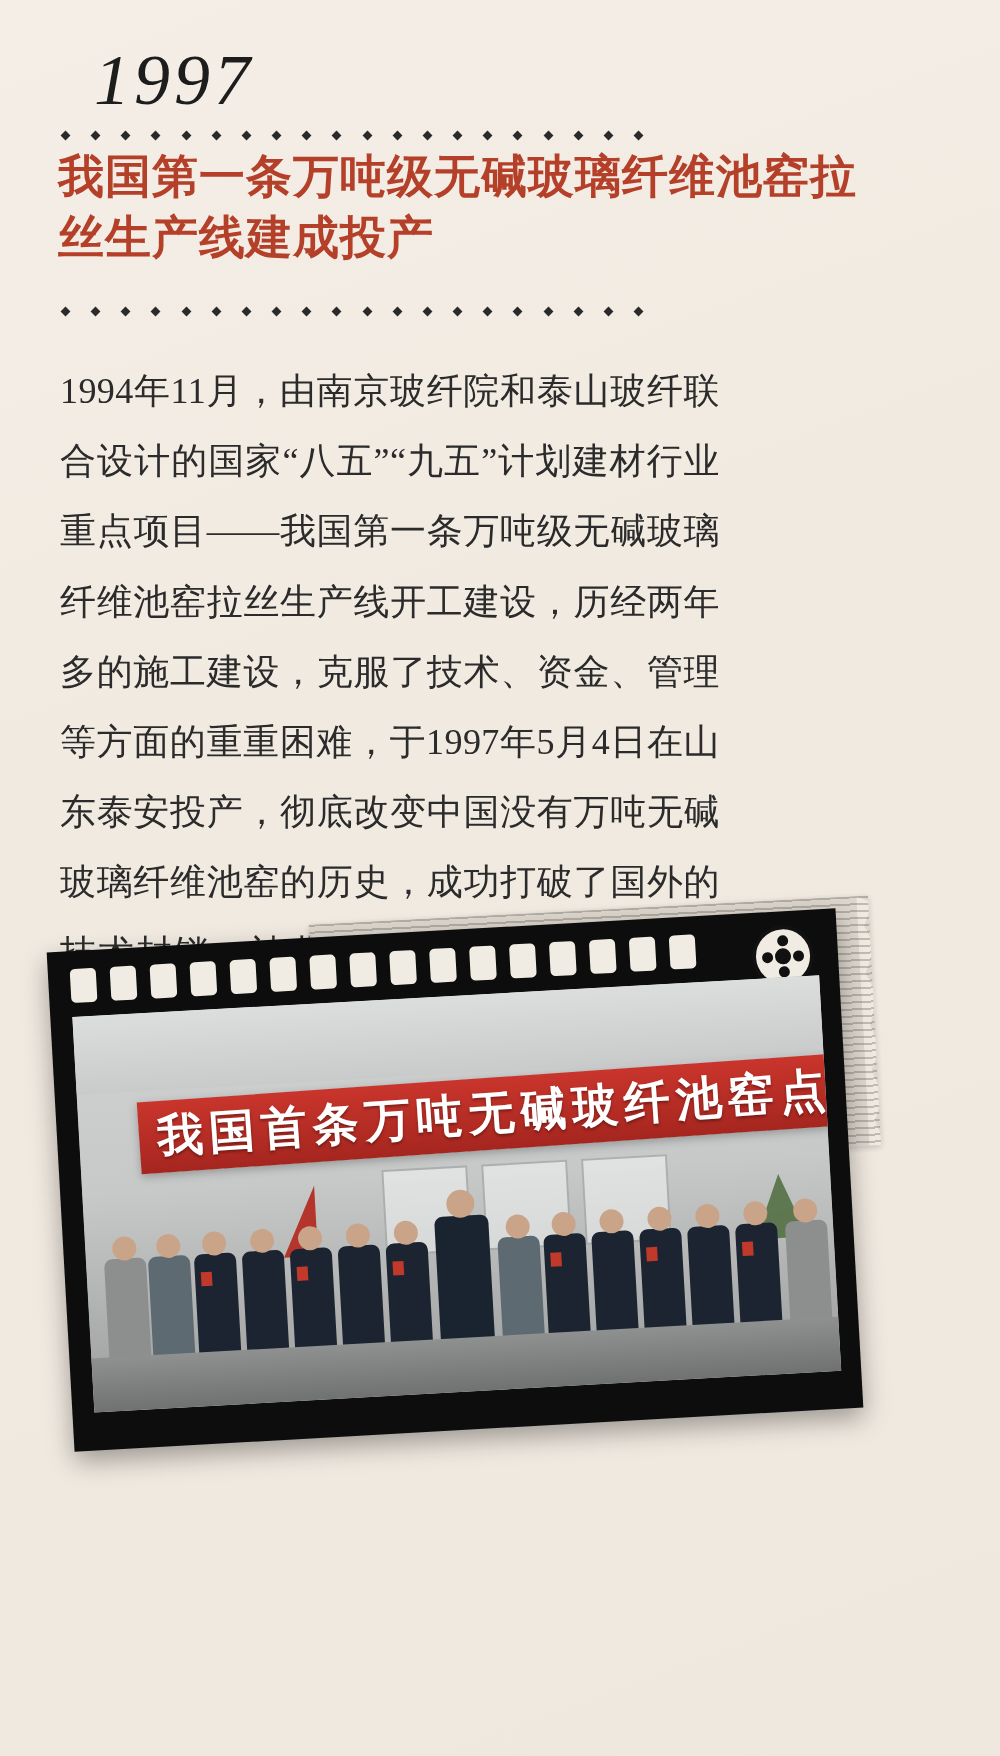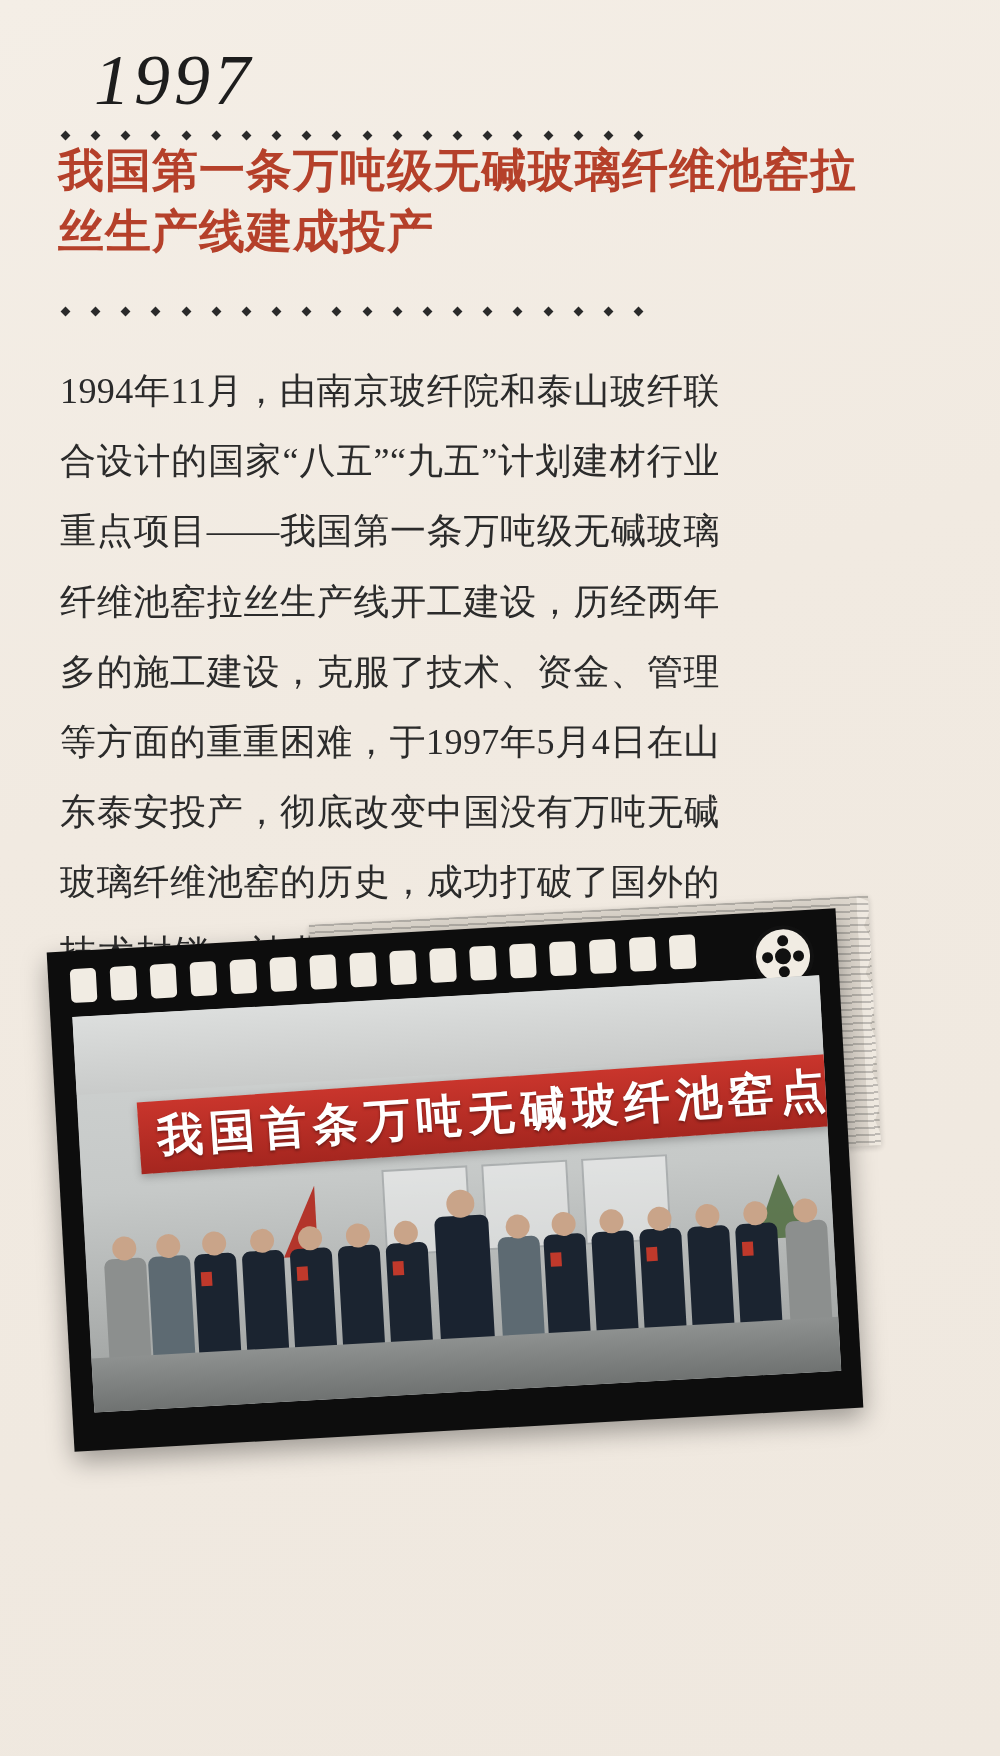--- a/index.html
+++ b/index.html
@@ -45,23 +45,23 @@
     height: 7px;
     background: #2a2a2a;
     transform: rotate(45deg);
   }
   .dots-top { top: 130px; }
   .dots-bottom { top: 306px; }
 
   .headline {
     position: absolute;
     left: 58px;
-    top: 141px;
+    top: 150px;
     width: 830px;
-    font-family: Liberation Serif, serif;
+    font-family: Liberation Mono, monospace;
     font-weight: 700;
     font-size: 46px;
     line-height: 1.32;
     color: #b5402a;
     letter-spacing: 1px;
   }
 
   
   .body-copy {
     position: absolute;

